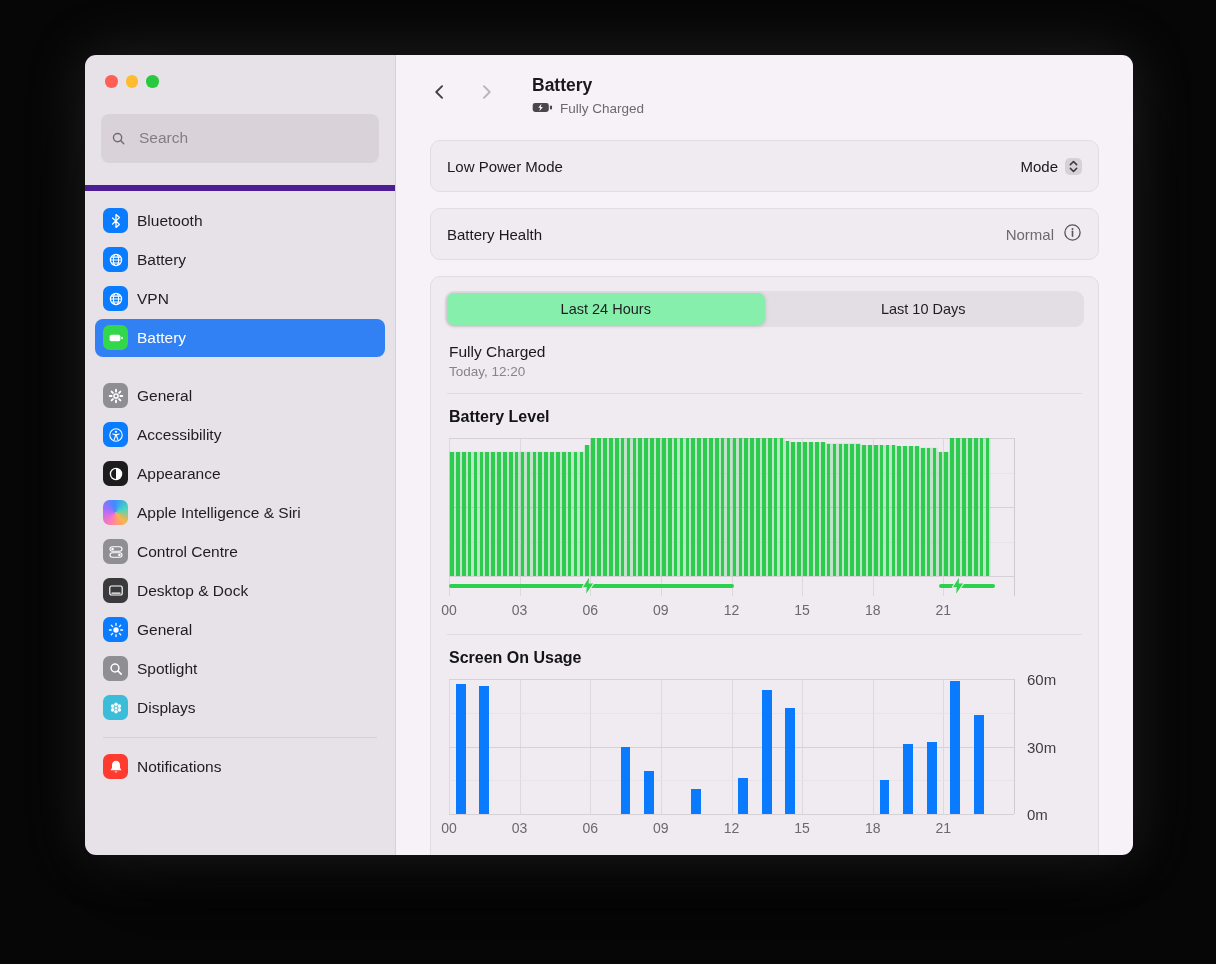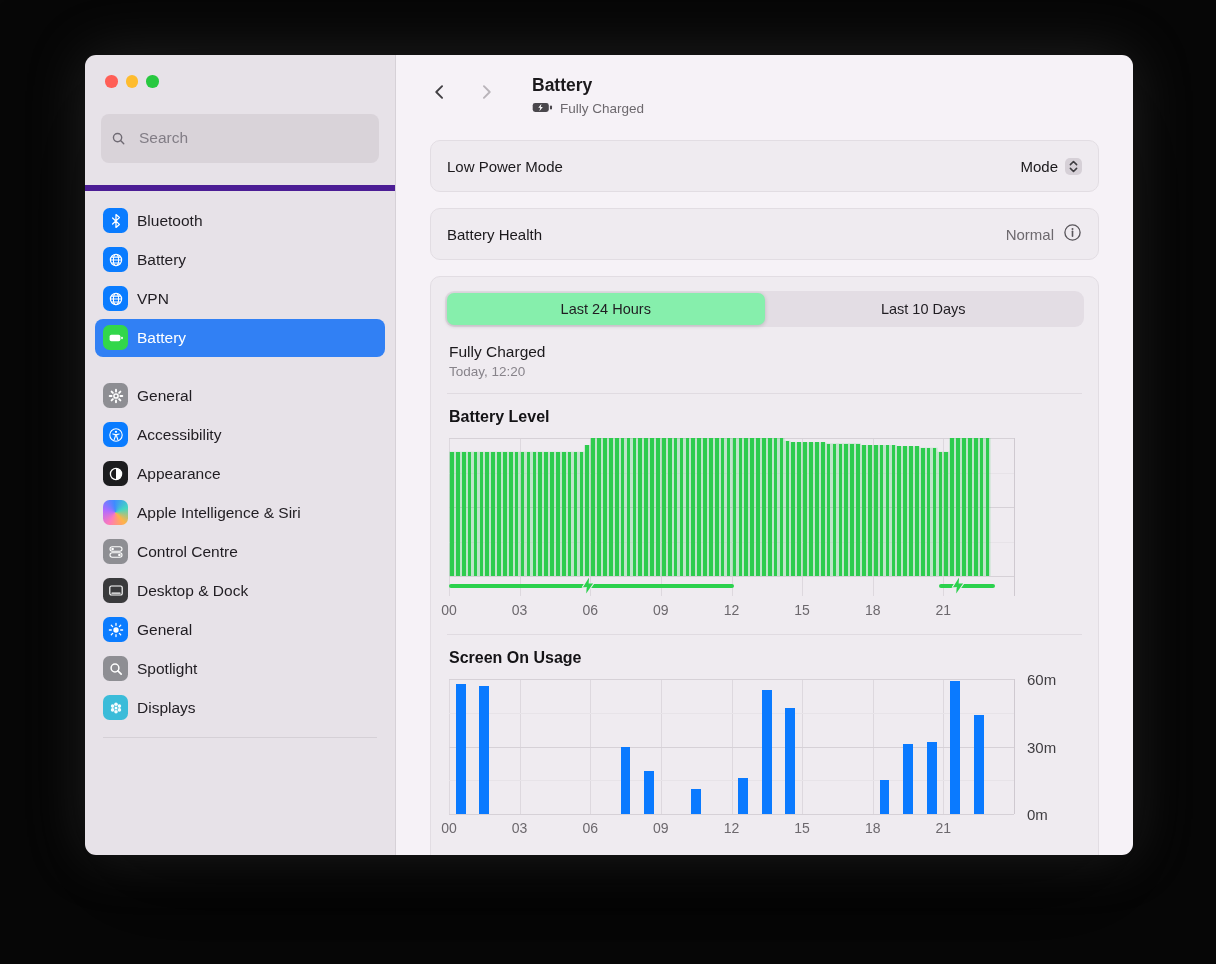--- a/index.html
+++ b/index.html
@@ -216,20 +216,29 @@
                   <circle cx="8" cy="11.8" r="1.8"></circle>
                   <circle cx="4.6" cy="9.9" r="1.8"></circle>
                   <circle cx="4.6" cy="6.1" r="1.8"></circle>
                 </g>
                 <circle cx="8" cy="8" r="1.5" fill="#fff"></circle>
               </svg>
             </span>
             <span class="nav-label">Displays</span>
           </div>
           <div class="nav-div"></div>
+          <div class="nav-item">
+            <span class="nav-icon" style="background: rgb(255, 59, 48);">
+              <svg viewBox="0 0 16 16">
+                <path d="M8 1.8c2.5 0 4 1.9 4 4.3v2.6l1.4 2.5H2.6L4 8.7V6.1c0-2.4 1.5-4.3 4-4.3z" fill="#fff"></path>
+                <path d="M6.5 12.4a1.6 1.6 0 0 0 3 0z" fill="#fff"></path>
+              </svg>
+            </span>
+            <span class="nav-label">Notifications</span>
+          </div>
         </nav>
     </aside>
 
     <main class="content">
       <header class="page-header">
         <div class="nav-btns">
           <span class="chev">
             <svg viewBox="0 0 24 24" width="20" height="20">
                 <path d="M14.5 5l-7 7 7 7" fill="none" stroke="#434145" stroke-width="2.3" stroke-linecap="round" stroke-linejoin="round"></path>
               </svg>

